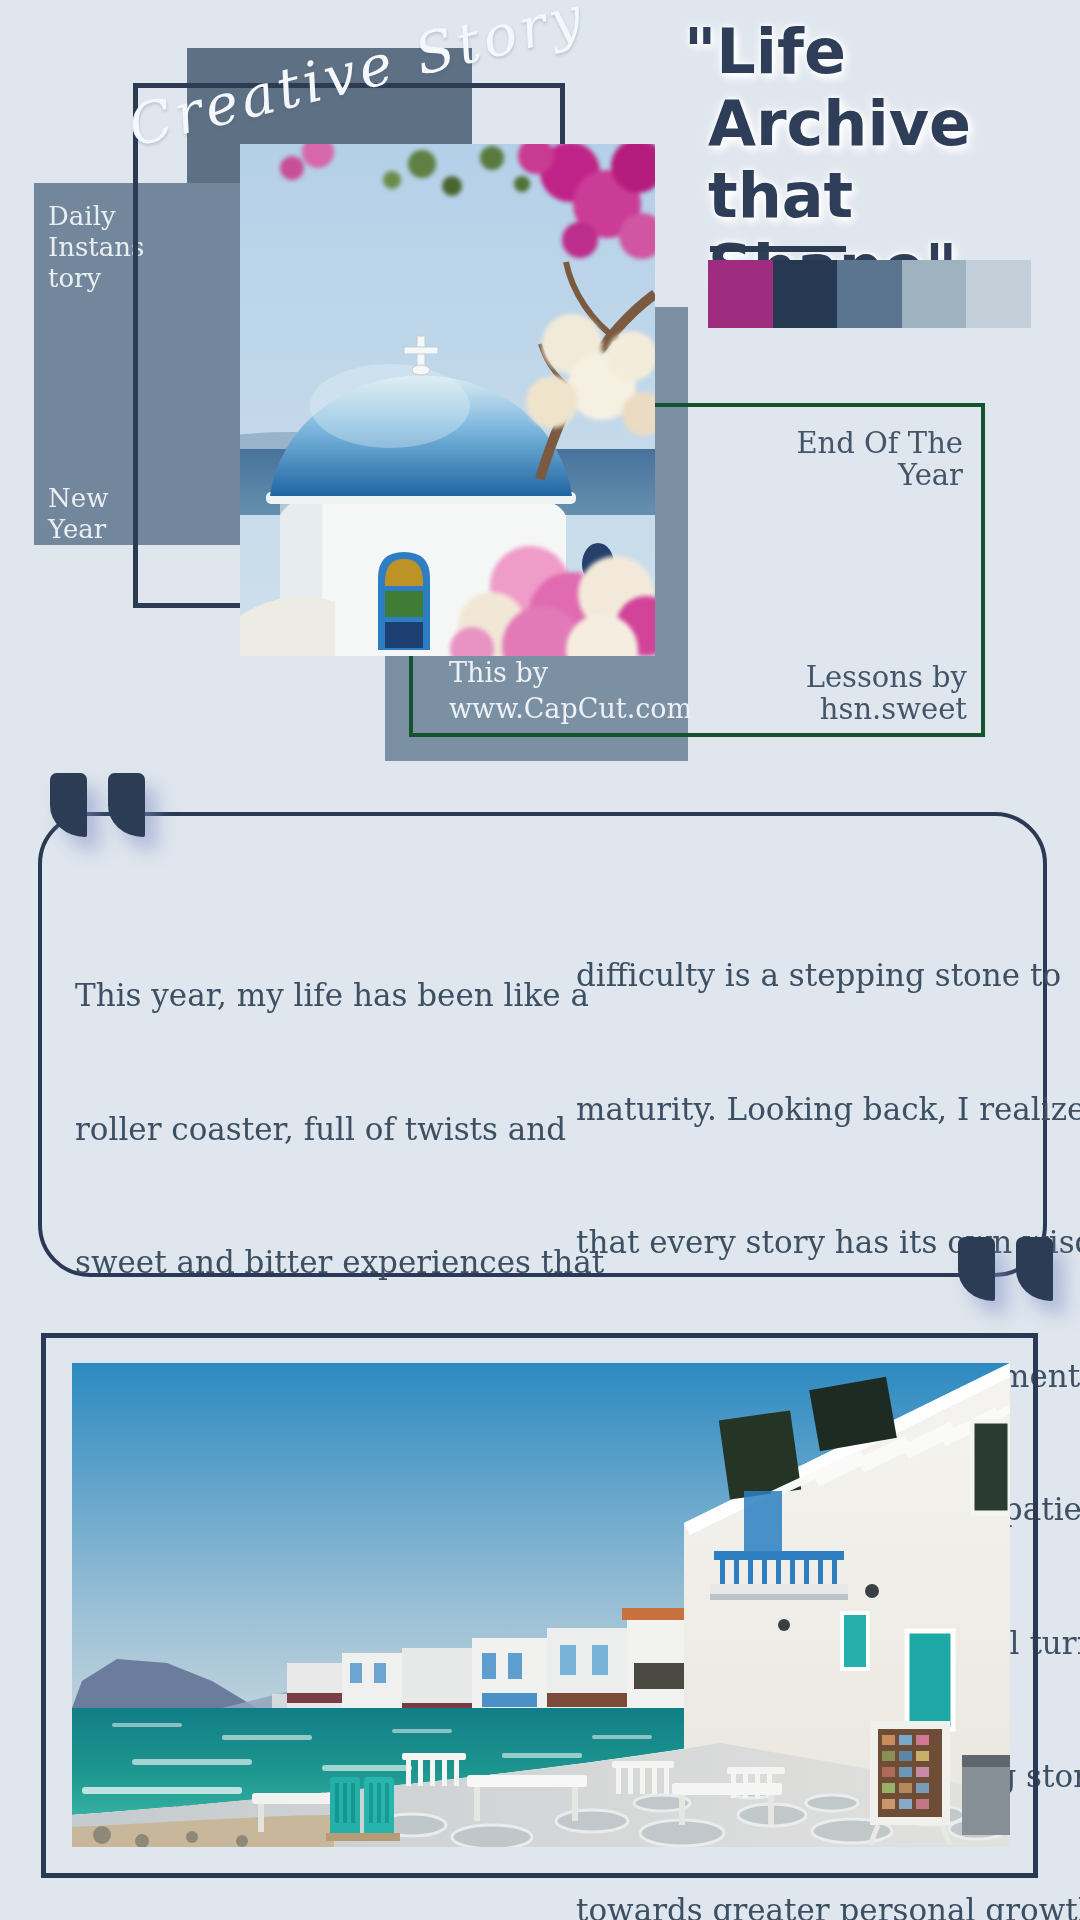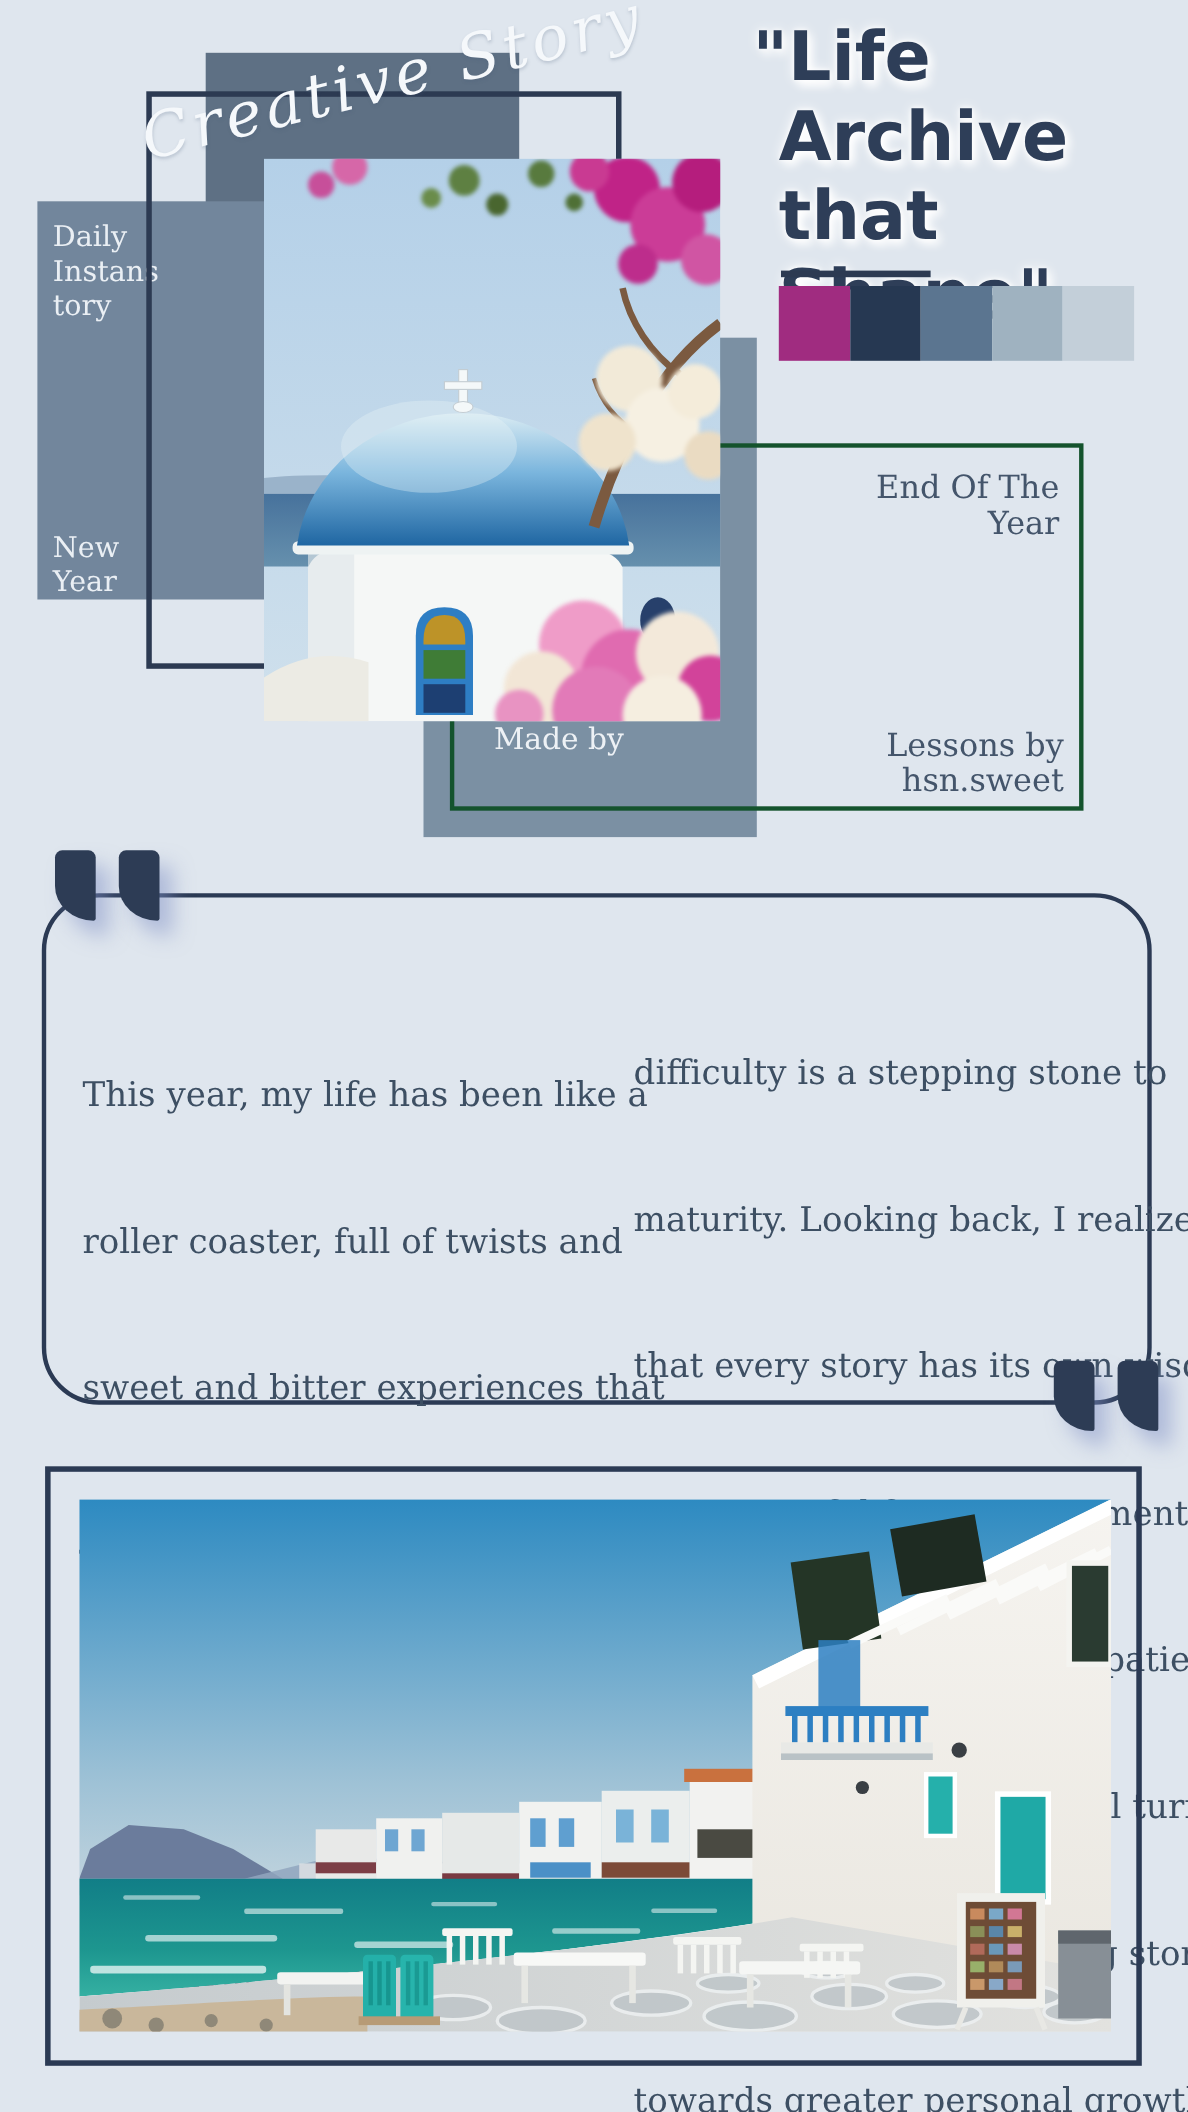--- a/index.html
+++ b/index.html
@@ -84,21 +84,22 @@
     <div id="sidebar-bottom">
       <div class="sidebar-line">New</div>
       <div class="sidebar-line">Year</div>
     </div>
   </div>
 
   <div class="abs" id="outline-c"></div>
 
   <div class="abs" id="madeby-rect">
     <div id="madeby-text">
-      <div class="madeby-line">Made by</div>
+      <div class="madeby-line">This by</div>
+      <div class="madeby-line">www.CapCut.com</div>
     </div>
   </div>
 
   <div class="abs" id="year-box">
     <div id="yearbox-title">
       <div class="yearbox-line">End Of The</div>
       <div class="yearbox-line">Year</div>
     </div>
     <div id="yearbox-credit">
       <div class="yearbox-line">Lessons by</div>

